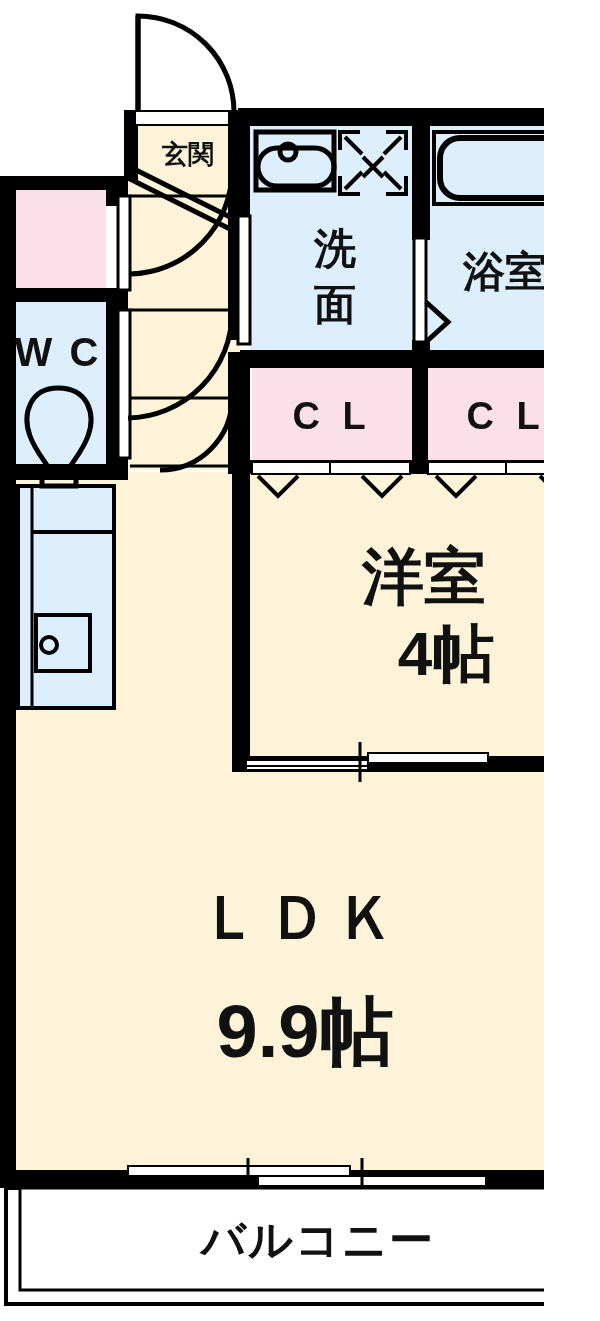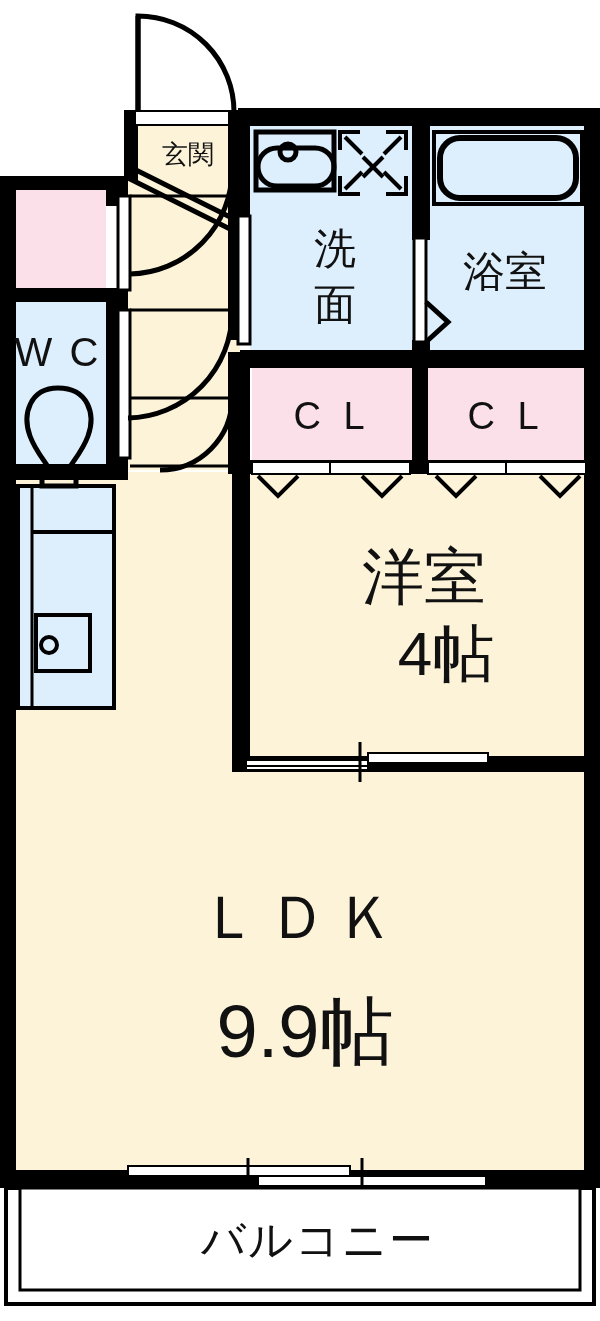--- a/index.html
+++ b/index.html
@@ -6,24 +6,25 @@
   html, body {
     margin: 0;
     padding: 0;
     background: #ffffff;
   }
   body {
     font-family: "Liberation Sans", "DejaVu Sans", sans-serif;
   }
   #plan-root {
     position: relative;
-    width: 600px;
+    width: 544px;
     height: 1321px;
     background: #ffffff;
     overflow: hidden;
+    font-weight: bold;
   }
   #plan-svg {
     display: block;
     width: 600px;
     height: 1321px;
   }
   .room-label {
     font-family: "Liberation Sans", "DejaVu Sans", sans-serif;
     fill: #111111;
     text-anchor: middle;

